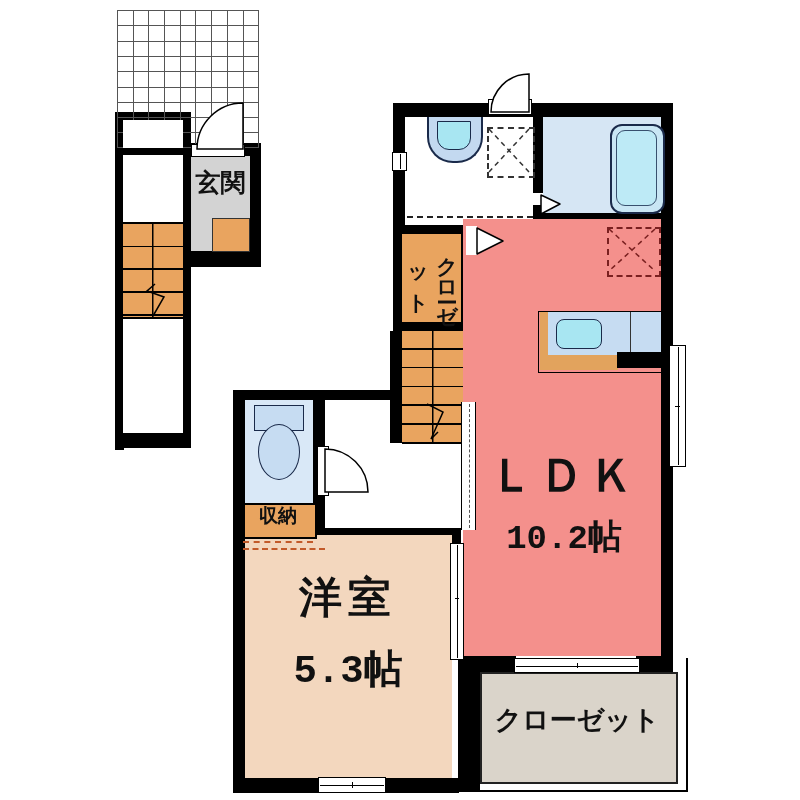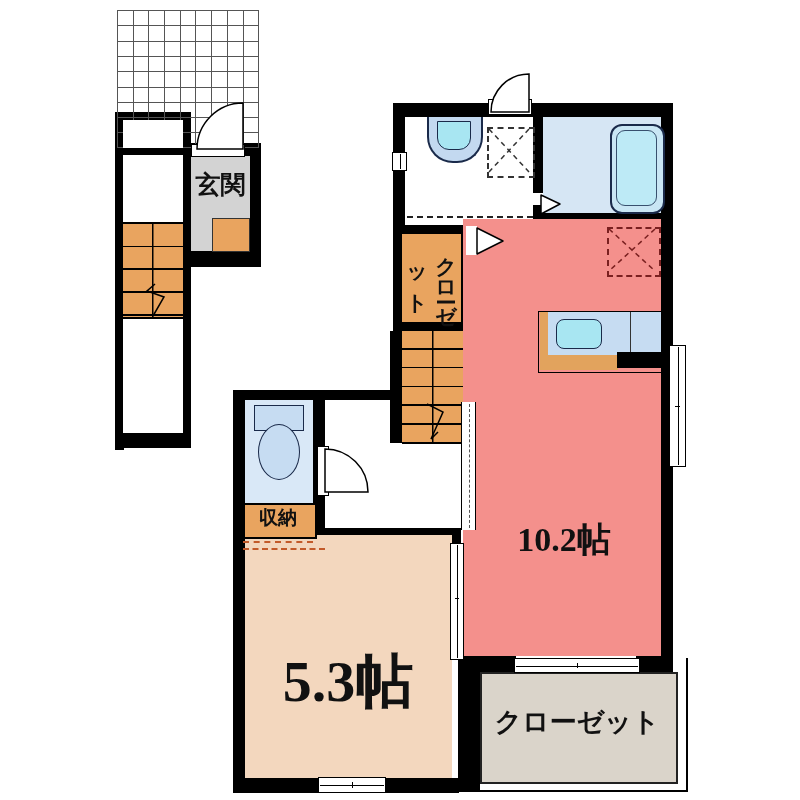--- a/index.html
+++ b/index.html
@@ -1,17 +1,17 @@
 <!DOCTYPE html>
 <html style="--wall: #000000; --ldk: #F4908C; --room: #F3D7BE; --balcony: #DAD4CA; --entry: #D3D3D3; --wood: #E9A45F; --bath-blue: #D6E6F4; --toilet-blue: #D9E8F7; --fixture-blue: #C6DCF2; --cyan: #A8E6F2; --dash-red: #7A2020; --dash-orange: #C25A2A;"><head>
 <meta charset="utf-8">
 <style>
   html,body{margin:0;padding:0;background:#fff;}
   #canvas{position:relative;width:800px;height:800px;background:#fff;overflow:hidden;
-          font-family:Liberation Serif, serif;}
+          font-family:Liberation Mono, monospace;}
   .abs{position:absolute;}
   .wall{position:absolute;background:var(--wall);}
   .floor{position:absolute;}
   .lbl{position:absolute;font-weight:bold;color:#111;text-align:center;line-height:1.05;z-index:40;}
   .window{position:absolute;background:#fff;border:1px solid #000;z-index:25;}
   .wline-h{position:absolute;left:1px;right:1px;top:50%;height:1px;background:#000;}
   .wline-v{position:absolute;top:1px;bottom:1px;left:50%;width:1px;background:#000;}
   .wtick-h{position:absolute;left:50%;top:30%;width:1px;height:40%;background:#000;}
   .wtick-v{position:absolute;top:50%;left:35%;height:1px;width:30%;background:#000;}
   .dashline-v{position:absolute;top:2px;bottom:2px;left:50%;width:0;border-left:1px dashed #555;}
@@ -148,16 +148,18 @@
     <polygon points="477,228 477,254 503,241" fill="#fff" stroke="#000" stroke-width="1.5" stroke-linejoin="round"></polygon>
     <path d="M155,284 L147,291 L164,297 L153,316" fill="none" stroke="#000" stroke-width="1.5"></path>
     <path d="M427,404 L443,412 L431,439 L438,432" fill="none" stroke="#000" stroke-width="1.5"></path>
     <path d="M609,229 L655,271 M655,229 L609,271" fill="none" stroke="#7A2020" stroke-width="1.5" stroke-dasharray="5,4"></path>
     <path d="M489,129 L529,172 M529,129 L489,172" fill="none" stroke="#333" stroke-width="1.5" stroke-dasharray="5,4"></path>
   </svg>
 
   <div class="lbl" style="left:191px;top:172px;width:59px;font-size:25px;">玄関</div>
   <div class="lbl vtext" style="left:403px;top:238px;width:57px;height:82px;font-size:21px;line-height:29px;">クローゼット</div>
   <div class="lbl" style="left:243px;top:508px;width:70px;font-size:19px;">収納</div>
+  <div class="lbl" style="left:468px;top:455px;width:192px;font-size:46px;letter-spacing:4px;">ＬＤＫ</div>
   <div class="lbl" style="left:468px;top:522px;width:192px;font-size:34px;">10.2帖</div>
-  <div class="lbl" style="left:248px;top:652px;width:200px;font-size:58px;">5.3帖</div>
+  <div class="lbl" style="left:252px;top:578px;width:192px;font-size:43px;letter-spacing:6px;">洋室</div>
+  <div class="lbl" style="left:248px;top:652px;width:200px;font-size:39px;">5.3帖</div>
   <div class="lbl" style="left:482px;top:708px;width:190px;font-size:27px;">クローゼット</div>
 </div>
 
 </body></html>

